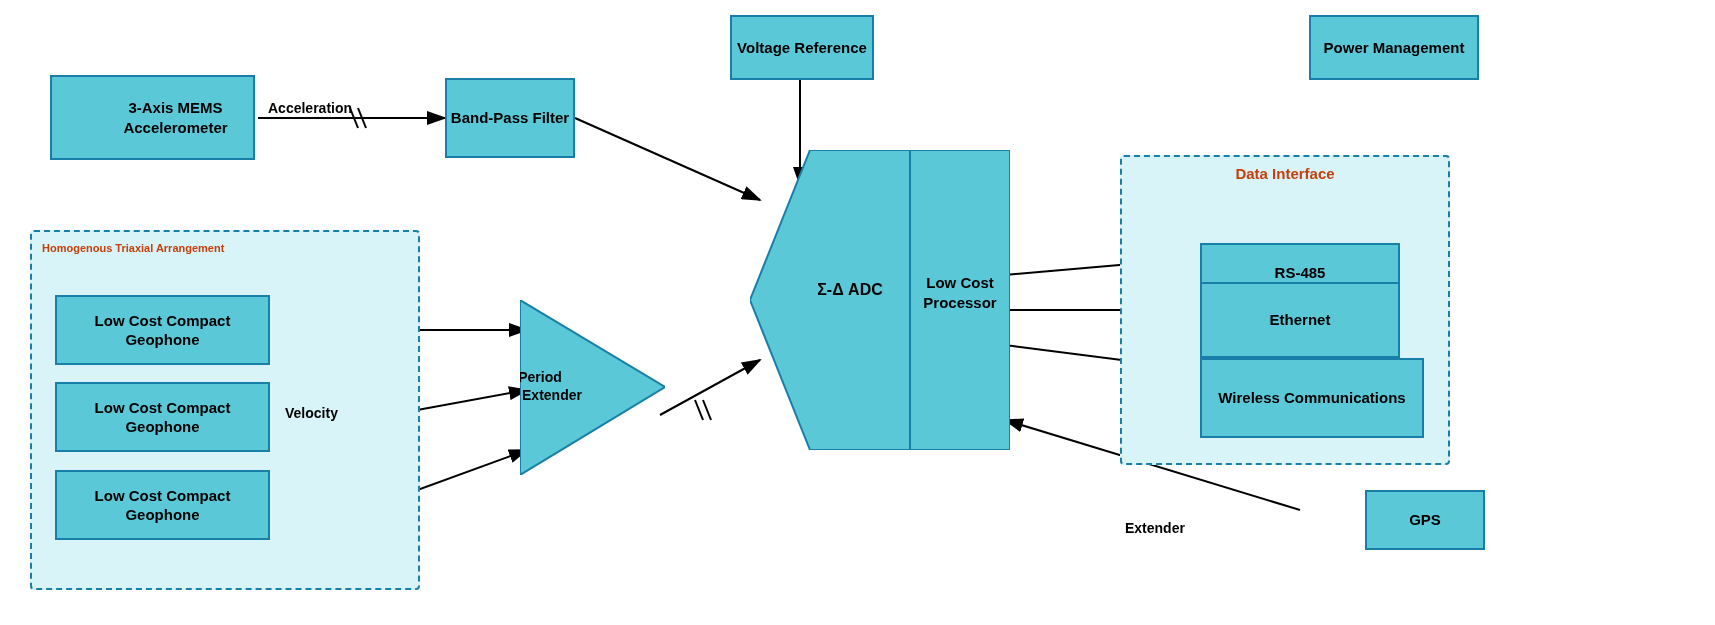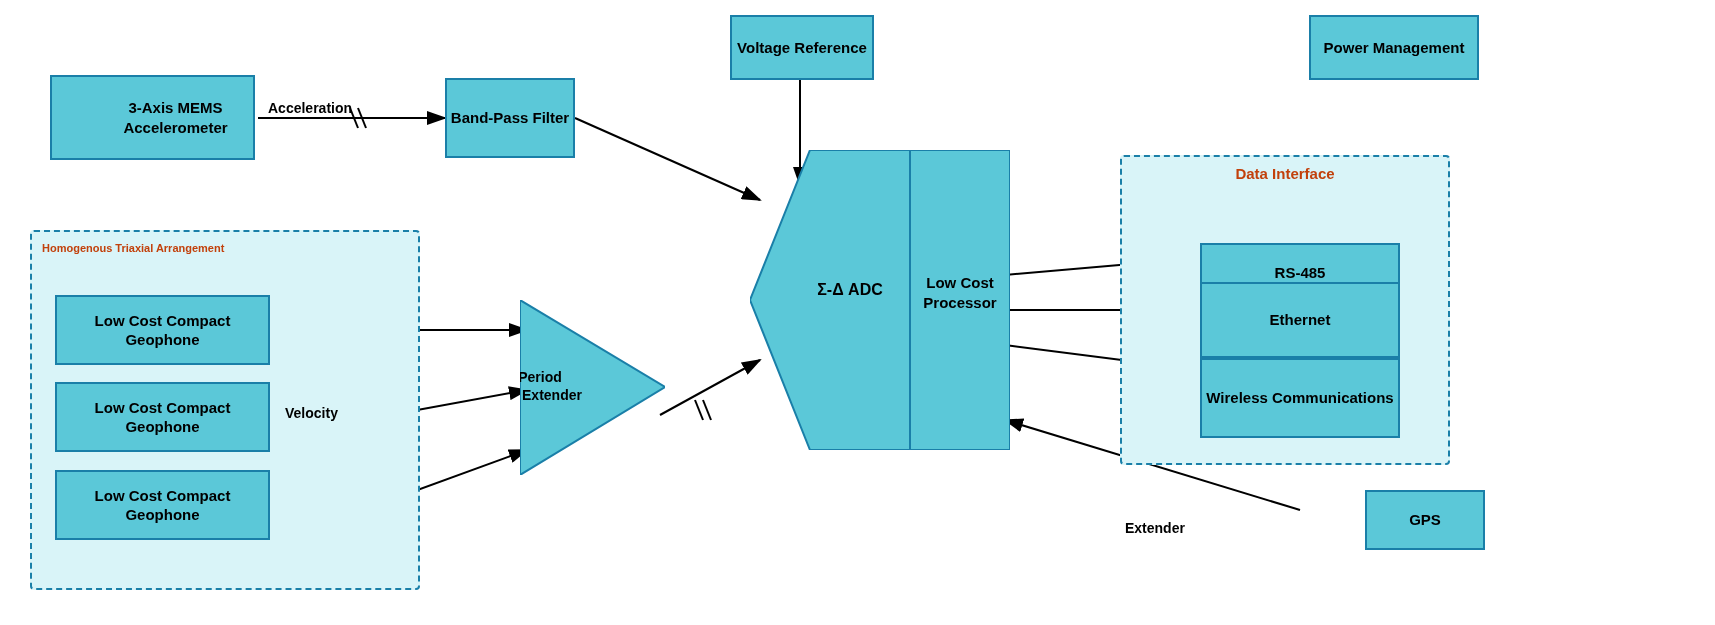--- a/index.html
+++ b/index.html
@@ -173,21 +173,21 @@
   </div>
 
   <div class="block" style="left:1200px; top:205px; width:200px; height:60px;margin-top:38px;">
     <span>RS-485</span>
   </div>
 
   <div class="block" style="left:1200px; top:282px; width:200px; height:76px;">
     <span>Ethernet</span>
   </div>
 
-  <div class="block" style="left:1200px; top:358px; width:200px; height:80px;justify-content:center;">
+  <div class="block" style="left:1200px; top:358px; width:224px; height:80px;justify-content:center;">
     <span>Wireless
 Communications</span>
   </div>
 
   <div class="block" style="left:1365px; top:490px; width:120px; height:60px;">
     <span>GPS</span>
   </div>
 
   <div class="label-text" style="left:1125px; top:520px; font-weight:bold;">
     <span>Extender</span>

